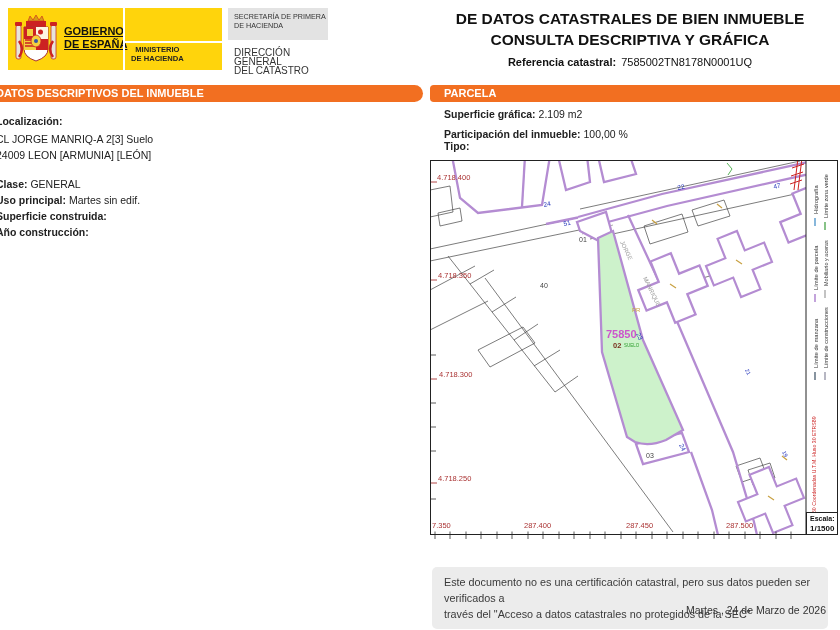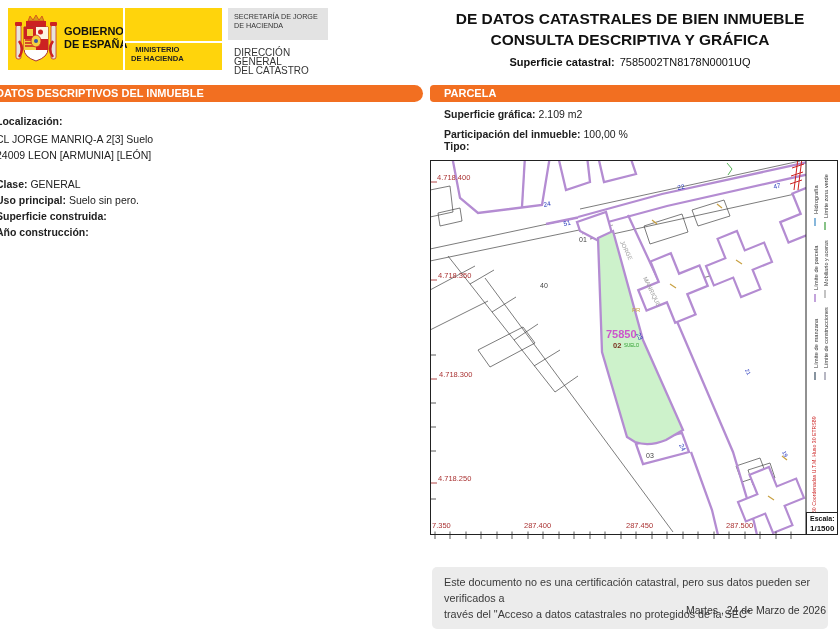--- a/index.html
+++ b/index.html
@@ -1,21 +1,21 @@
 <!DOCTYPE html>
 <html><head>
 <meta charset="utf-8">
 <style>
   html,body{margin:0;padding:0;background:#fff;}
   .page{position:relative;width:840px;height:630px;background:#fff;overflow:hidden;
         font-family:"Liberation Sans",sans-serif;color:#222;}
   
   .logo-block{position:absolute;left:8px;top:8px;width:214px;height:62px;background:#FFD40C;display:flex;}
   .coat{position:absolute;left:5px;top:3px;}
-  .gob-text{position:absolute;left:56px;top:17px;font-weight:bold;font-size:11px;line-height:13px;color:#111;}
+  .gob-text{position:absolute;left:56px;top:17px;font-weight:bold;font-size:11px;line-height:13px;color:#111;text-decoration:underline;}
   .ministry-col{position:absolute;left:115px;top:0;width:99px;height:62px;border-left:2px solid #fff;}
   .vice{position:absolute;left:6px;top:5px;font-weight:bold;font-size:7.6px;line-height:9px;color:#222;}
   .ministry{position:absolute;left:6px;top:37px;font-weight:bold;font-size:7.6px;line-height:9px;color:#222;border-top:0;text-align:center;}
   .ministry-divider{position:absolute;left:0;top:33px;width:99px;height:2px;background:#fff;}
   .dept-block{position:absolute;left:228px;top:8px;width:100px;height:62px;}
   .secretaria{position:absolute;left:0;top:0;width:100px;height:32px;background:#e3e3e3;
               font-size:7.2px;line-height:9px;color:#333;padding:4px 0 0 6px;box-sizing:border-box;}
   .direccion{position:absolute;left:6px;top:40px;font-size:10px;line-height:9px;color:#333;}
   .title-block{position:absolute;left:428px;top:8px;width:404px;text-align:center;}
   .title-line{font-weight:bold;font-size:15.5px;line-height:21px;color:#111;}
@@ -76,51 +76,51 @@
       <div class="ministry-divider"></div>
       <div class="ministry">
         <div>MINISTERIO</div>
         <div>DE HACIENDA</div>
       </div>
     </div>
   </div>
 
   <div class="dept-block">
     <div class="secretaria">
-      <div>SECRETARÍA DE JORGE</div>
+      <div>SECRETARÍA DE PRIMERA</div>
       <div>DE HACIENDA</div>
     </div>
     <div class="direccion">
       <div>DIRECCIÓN GENERAL</div>
       <div>DEL CATASTRO</div>
     </div>
   </div>
 
   <div class="title-block">
     <div class="title-line">DE DATOS CATASTRALES DE BIEN INMUEBLE</div>
     <div class="title-line">CONSULTA DESCRIPTIVA Y GRÁFICA</div>
     <div class="ref-row">
-      <span class="ref-label">Superficie catastral:</span>
+      <span class="ref-label">Referencia catastral:</span>
       <span class="ref-value">7585002TN8178N0001UQ</span>
     </div>
   </div>
 
   <div class="panel-left">
     <div class="bar">DATOS DESCRIPTIVOS DEL INMUEBLE</div>
     <div class="content">
       <div class="pl-line lbl" style="top:13px;">Localización:</div>
       <div class="pl-line" style="top:31px;">CL JORGE MANRIQ-A 2[3] Suelo</div>
       <div class="pl-line" style="top:47px;">24009 LEON [ARMUNIA] [LEÓN]</div>
       <div class="pl-line" style="top:76px;">
         <span class="lbl">Clase:</span>
         <span>GENERAL</span>
       </div>
       <div class="pl-line" style="top:92px;">
         <span class="lbl">Uso principal:</span>
-        <span>Suelo sin pero.</span>
+        <span>Martes sin edif.</span>
       </div>
       <div class="pl-line lbl" style="top:108px;">Superficie construida:</div>
       <div class="pl-line lbl" style="top:124px;">Año construcción:</div>
     </div>
   </div>
 
   <div class="panel-right">
     <div class="bar">PARCELA</div>
     <div class="content">
       <div class="pr-line" style="top:6px;">

